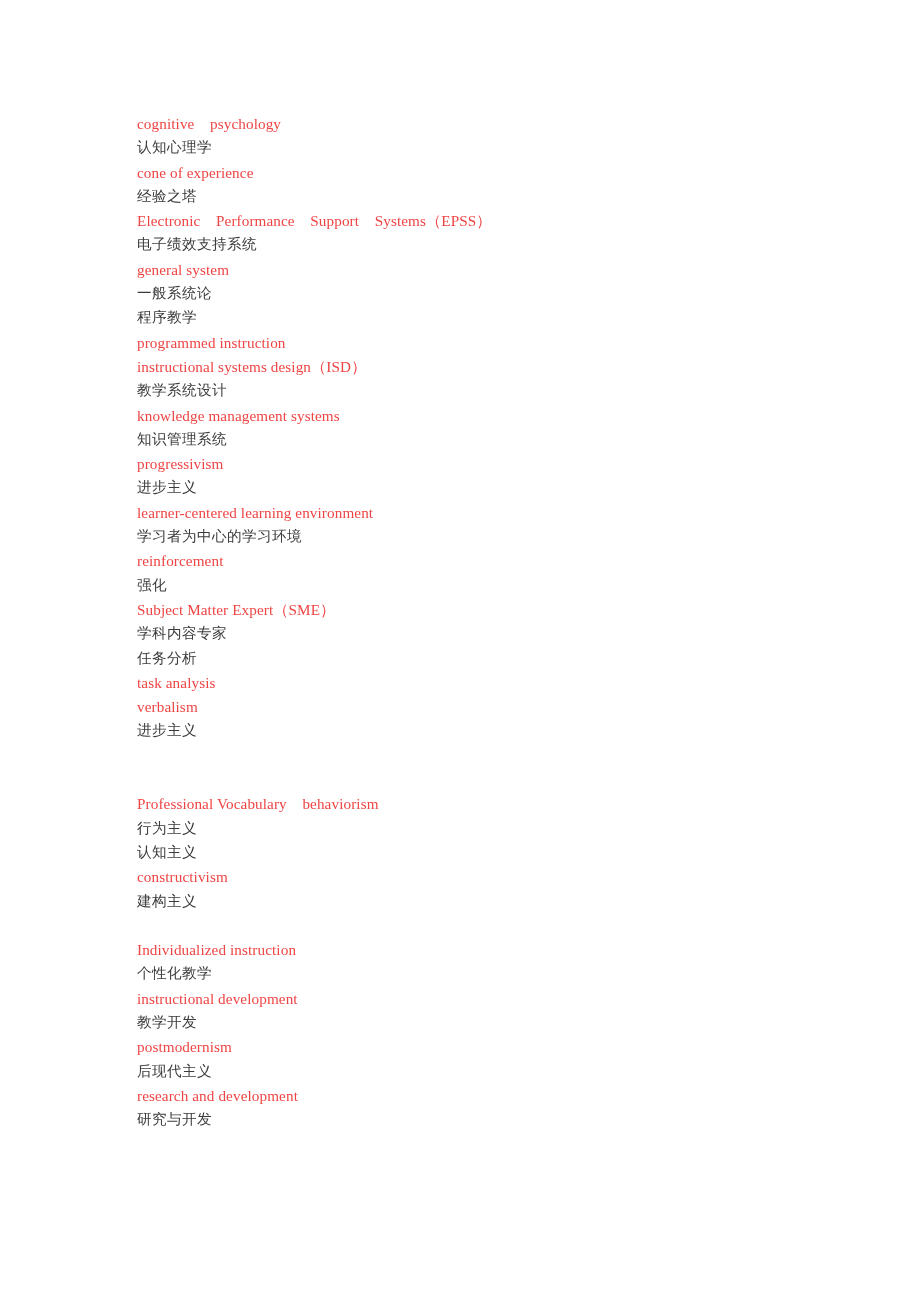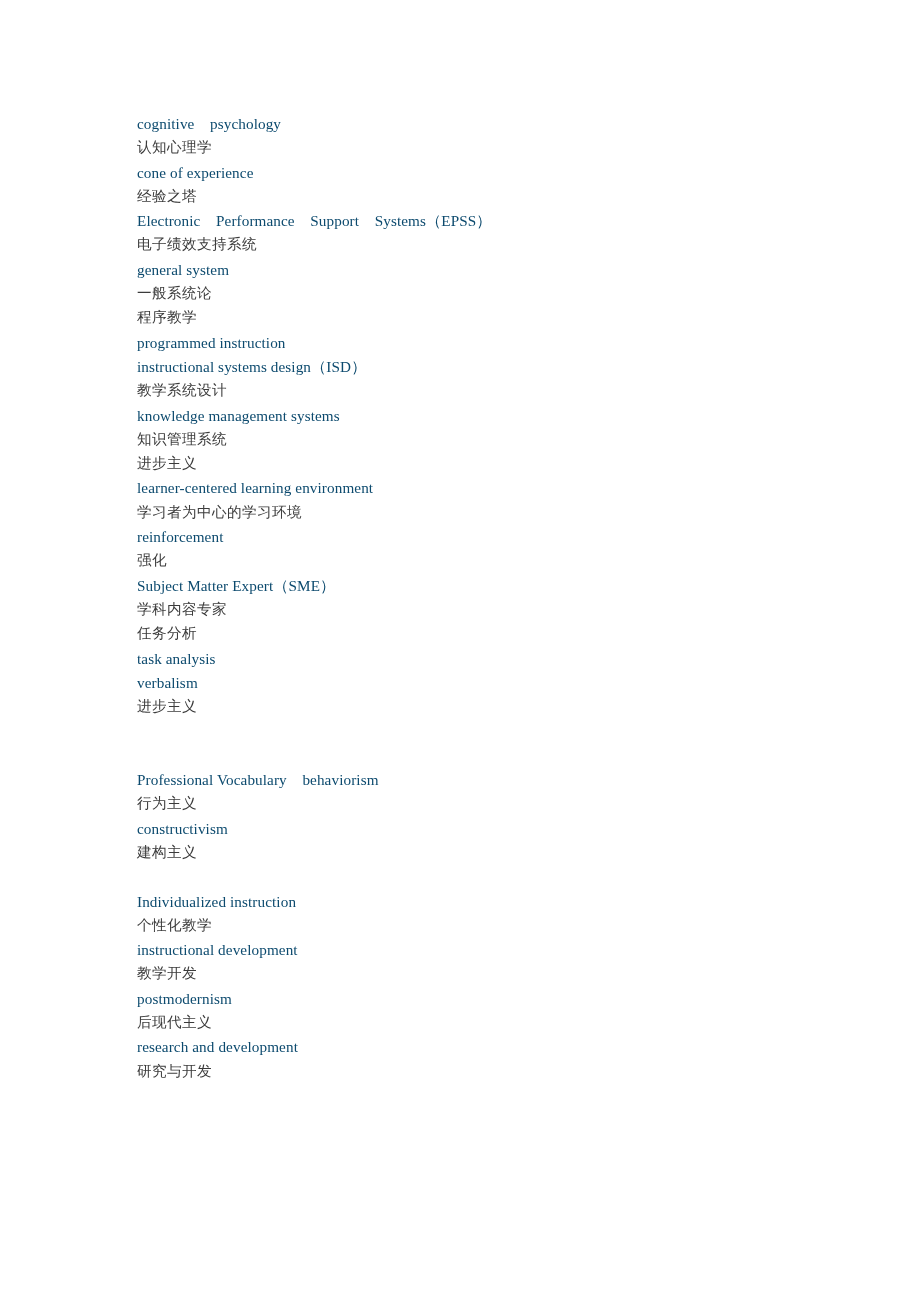--- a/index.html
+++ b/index.html
@@ -30,21 +30,21 @@
     padding: 0;
   }
   .line {
     font-size: 15.2px;
     line-height: 24.3px;
     height: 24.3px;
     white-space: pre;
     letter-spacing: 0.1px;
   }
   .line.en {
-    color: #0c4a6e;
+    color: #ef4444;
     font-family: "Liberation Serif", "DejaVu Serif", serif;
   }
   .line.zh {
     color: #3b3b3b;
     font-family: Liberation Mono, monospace;
     font-size: 14.6px;
     letter-spacing: 0.4px;
   }
   .spacer {
     height: 24.3px;
@@ -66,36 +66,38 @@
         <div class="line en">Electronic    Performance    Support    Systems（EPSS）</div>
         <div class="line zh">电子绩效支持系统</div>
         <div class="line en">general system</div>
         <div class="line zh">一般系统论</div>
         <div class="line zh">程序教学</div>
         <div class="line en">programmed instruction</div>
         <div class="line en">instructional systems design（ISD）</div>
         <div class="line zh">教学系统设计</div>
         <div class="line en">knowledge management systems</div>
         <div class="line zh">知识管理系统</div>
+        <div class="line en">progressivism</div>
         <div class="line zh">进步主义</div>
         <div class="line en">learner-centered learning environment</div>
         <div class="line zh">学习者为中心的学习环境</div>
         <div class="line en">reinforcement</div>
         <div class="line zh">强化</div>
         <div class="line en">Subject Matter Expert（SME）</div>
         <div class="line zh">学科内容专家</div>
         <div class="line zh">任务分析</div>
         <div class="line en">task analysis</div>
         <div class="line en">verbalism</div>
         <div class="line zh">进步主义</div>
       </div>
       <div class="spacer double"></div>
       <div class="block">
         <div class="line en">Professional Vocabulary    behaviorism</div>
         <div class="line zh">行为主义</div>
+        <div class="line zh">认知主义</div>
         <div class="line en">constructivism</div>
         <div class="line zh">建构主义</div>
       </div>
       <div class="spacer"></div>
       <div class="block">
         <div class="line en">Individualized instruction</div>
         <div class="line zh">个性化教学</div>
         <div class="line en">instructional development</div>
         <div class="line zh">教学开发</div>
         <div class="line en">postmodernism</div>

